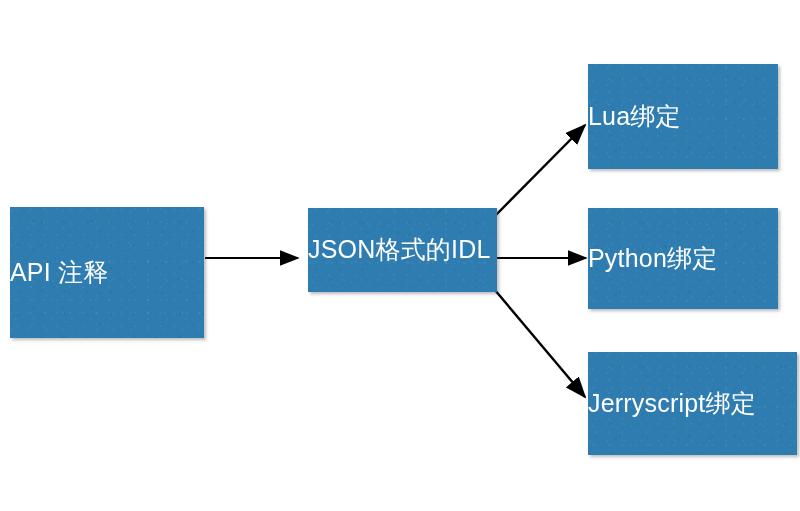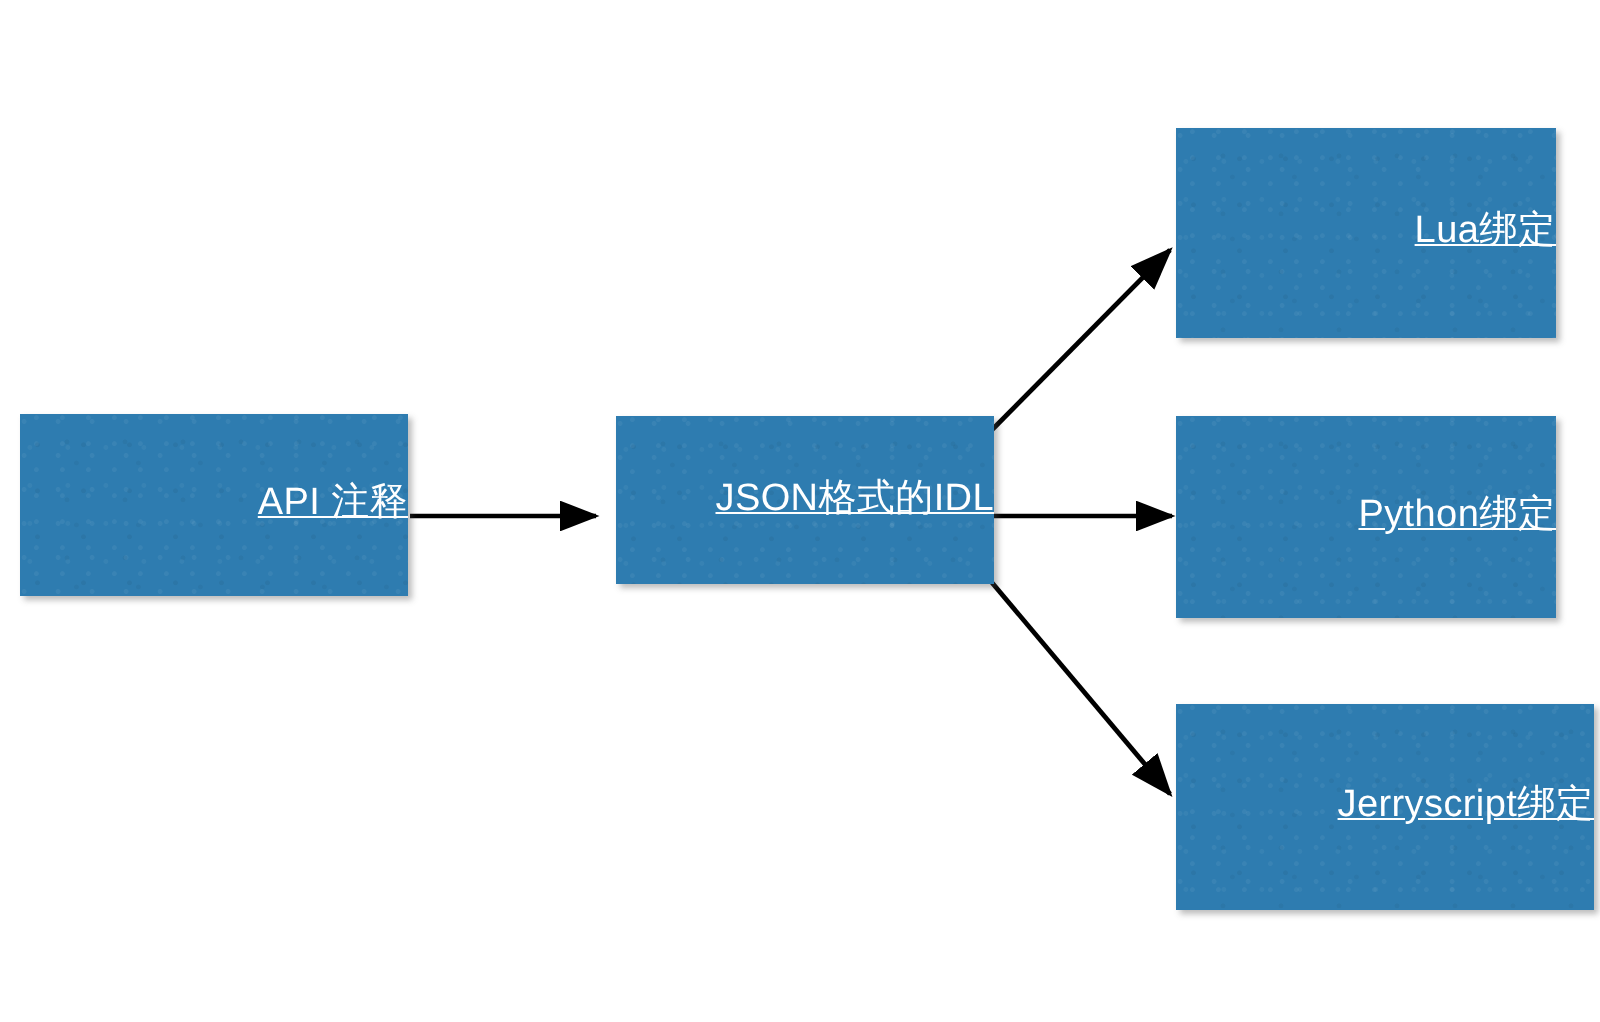--- a/index.html
+++ b/index.html
@@ -23,38 +23,37 @@
     top: 0;
     width: 800px;
     height: 511px;
     pointer-events: none;
   }
   .node {
     position: absolute;
     box-sizing: border-box;
     display: flex;
     align-items: center;
-    justify-content: flex-end;
+    justify-content: flex-start;
     color: #ffffff;
-    font-size: 19px;
+    font-size: 25px;
     letter-spacing: 0.2px;
     line-height: 1.1;
     white-space: nowrap;
     text-align: center;
     background-color: #2e7cb0;
     background-image:
       radial-gradient(circle at 12% 22%, rgba(255,255,255,0.055) 0 1px, rgba(0,0,0,0) 1.4px),
       radial-gradient(circle at 38% 67%, rgba(0,0,0,0.05) 0 1px, rgba(0,0,0,0) 1.4px),
       radial-gradient(circle at 63% 14%, rgba(255,255,255,0.05) 0 1px, rgba(0,0,0,0) 1.4px),
       radial-gradient(circle at 81% 48%, rgba(0,0,0,0.045) 0 1px, rgba(0,0,0,0) 1.4px),
       radial-gradient(circle at 26% 88%, rgba(255,255,255,0.045) 0 1px, rgba(0,0,0,0) 1.4px),
       radial-gradient(circle at 91% 79%, rgba(0,0,0,0.04) 0 1px, rgba(0,0,0,0) 1.4px);
     background-size: 17px 17px, 23px 23px, 13px 13px, 29px 29px, 19px 19px, 31px 31px;
     box-shadow: 2px 2px 3px rgba(80, 80, 80, 0.38);
-    text-decoration: underline;
   }
   .node-label {
     display: block;
   }
 </style>
 </head>
 <body>
 
 <div id="diagram-canvas">
 
@@ -67,21 +66,21 @@
 
     <line x1="205" y1="258" x2="298" y2="258" stroke="#000000" stroke-width="2.2" marker-end="url(#arrowhead)"></line>
 
     <line x1="489" y1="222" x2="585" y2="125" stroke="#000000" stroke-width="2.4" marker-end="url(#arrowhead)"></line>
 
     <line x1="490" y1="258" x2="586" y2="258" stroke="#000000" stroke-width="2.2" marker-end="url(#arrowhead)"></line>
 
     <line x1="489" y1="283" x2="585" y2="397" stroke="#000000" stroke-width="2.4" marker-end="url(#arrowhead)"></line>
   </svg>
 
-  <div class="node" style="left:10px; top:207px; width:194px; height:91px;">
+  <div class="node" style="left:10px; top:207px; width:194px; height:131px;">
     <span class="node-label">API 注释</span>
   </div>
 
   <div class="node" style="left:308px; top:208px; width:189px; height:84px;">
     <span class="node-label">JSON格式的IDL</span>
   </div>
 
   <div class="node" style="left:588px; top:64px; width:190px; height:105px;">
     <span class="node-label">Lua绑定</span>
   </div>

